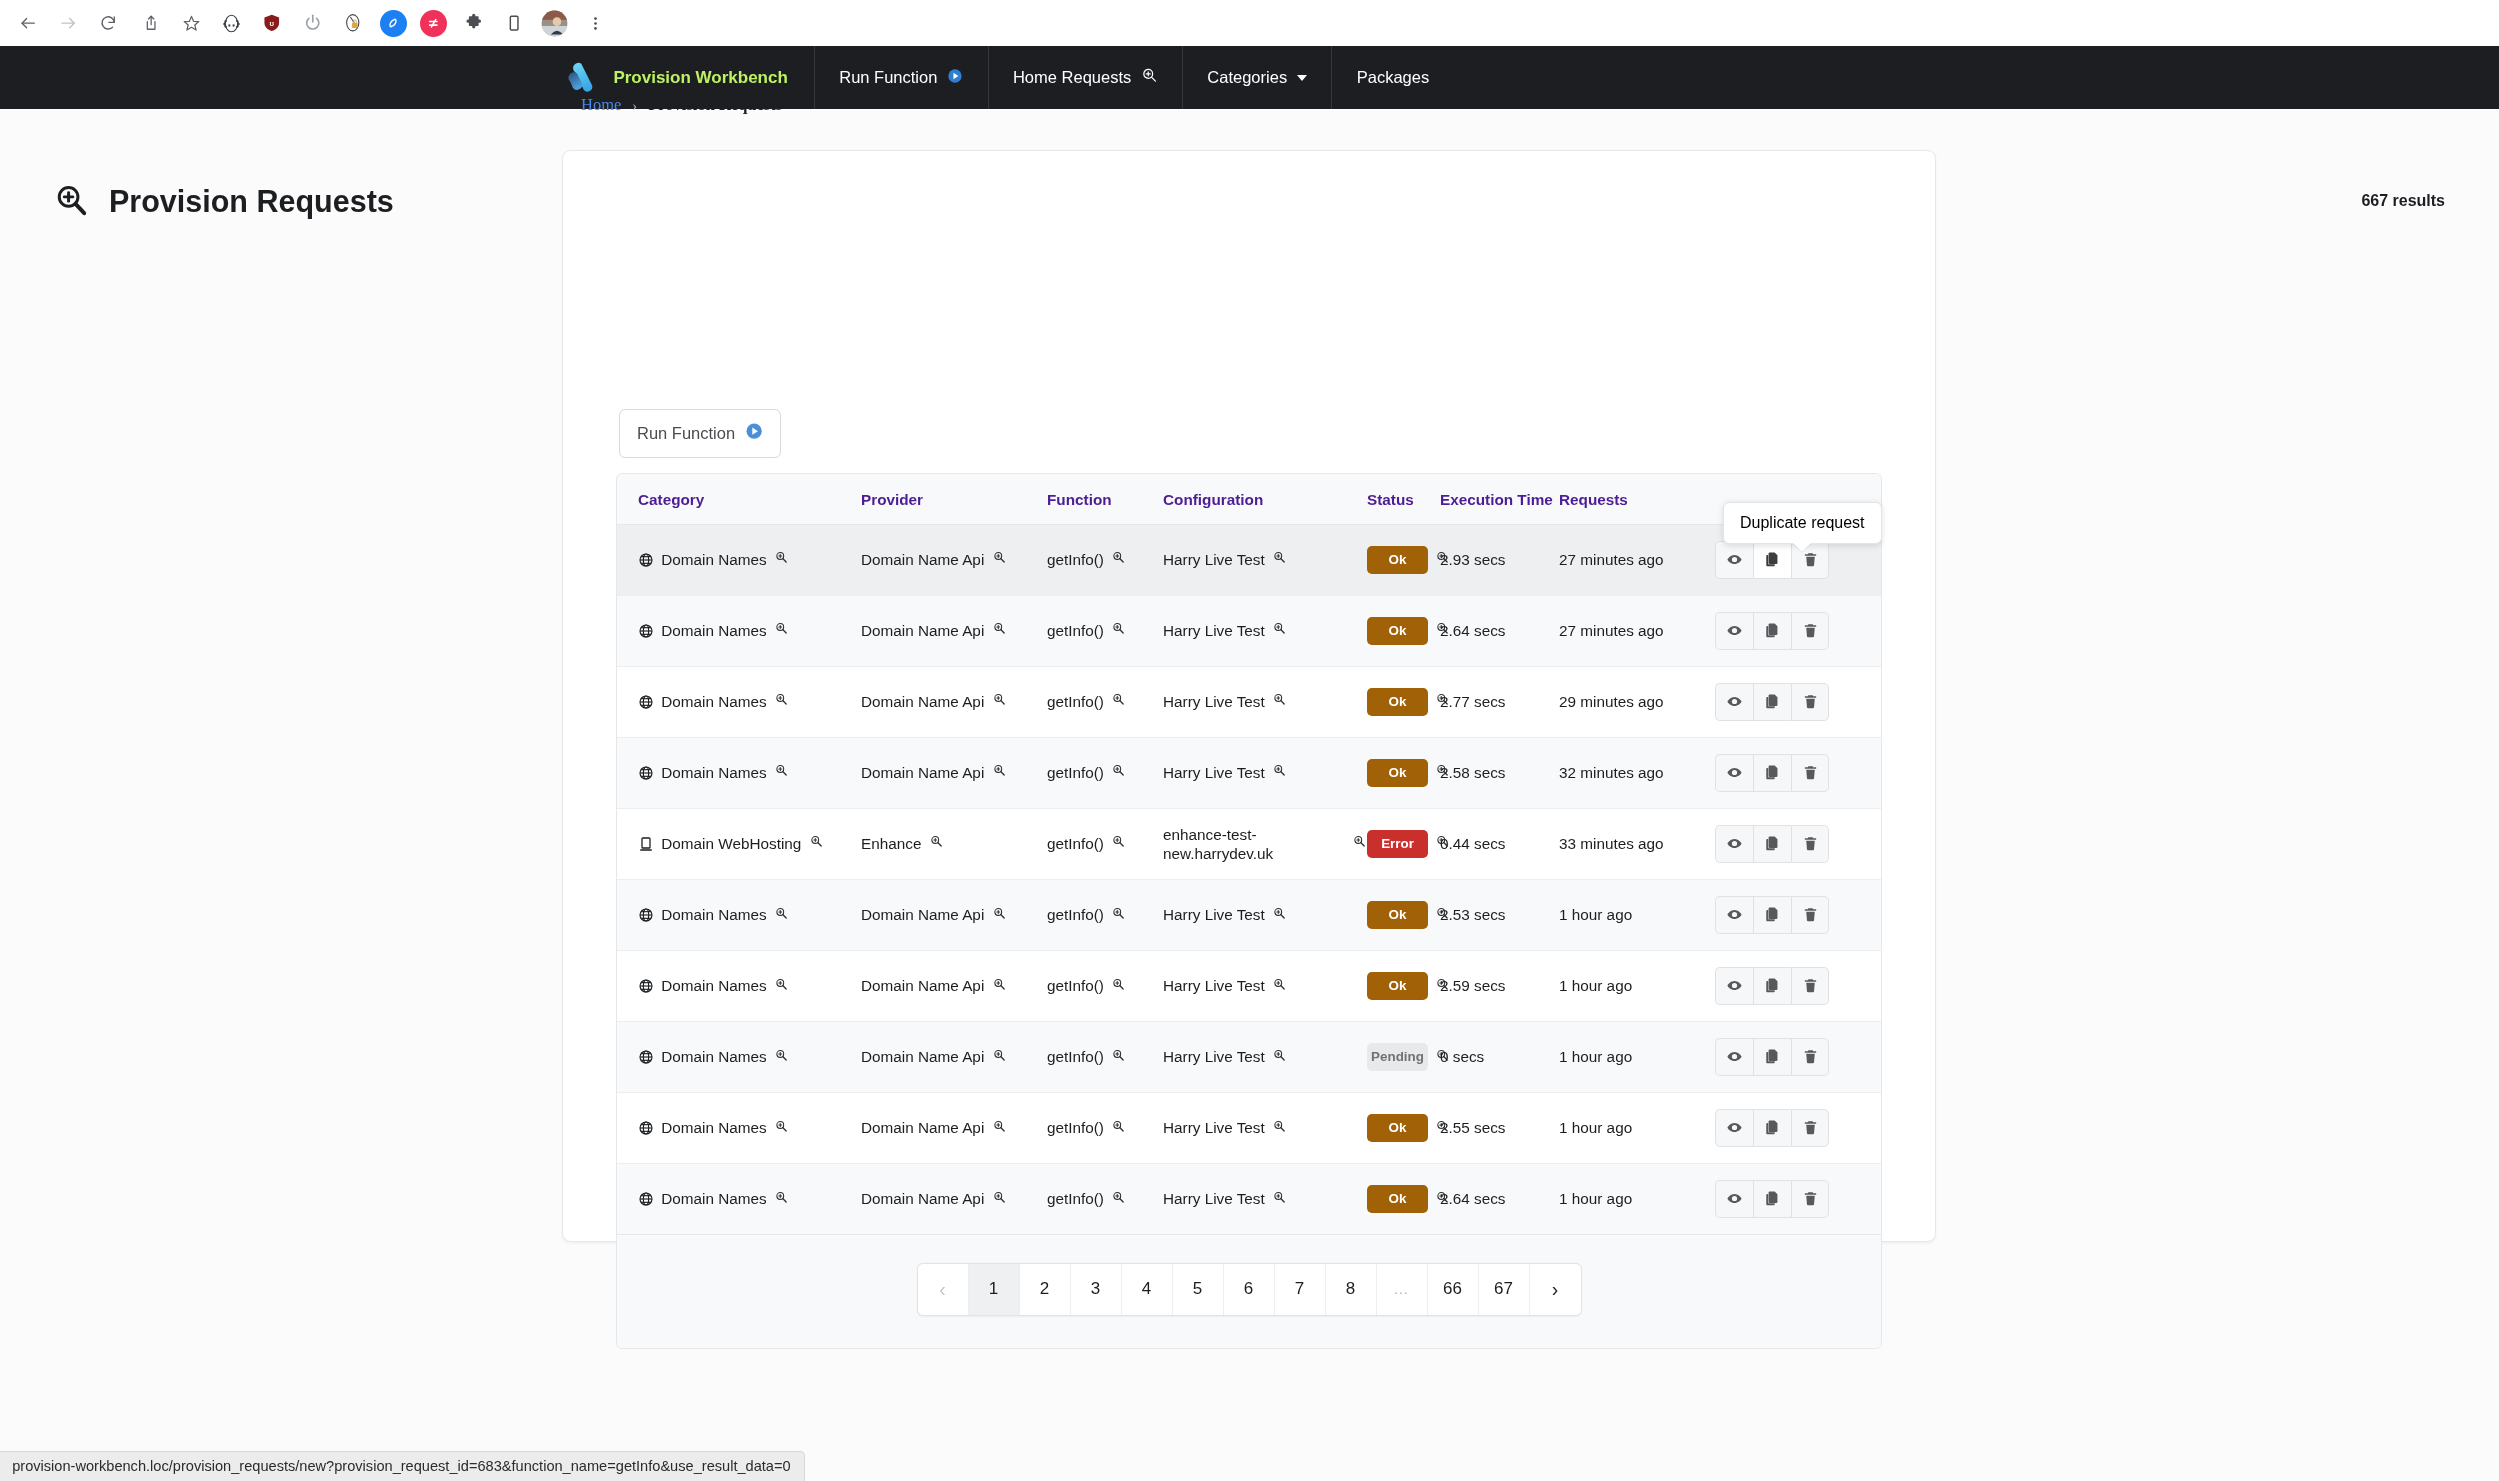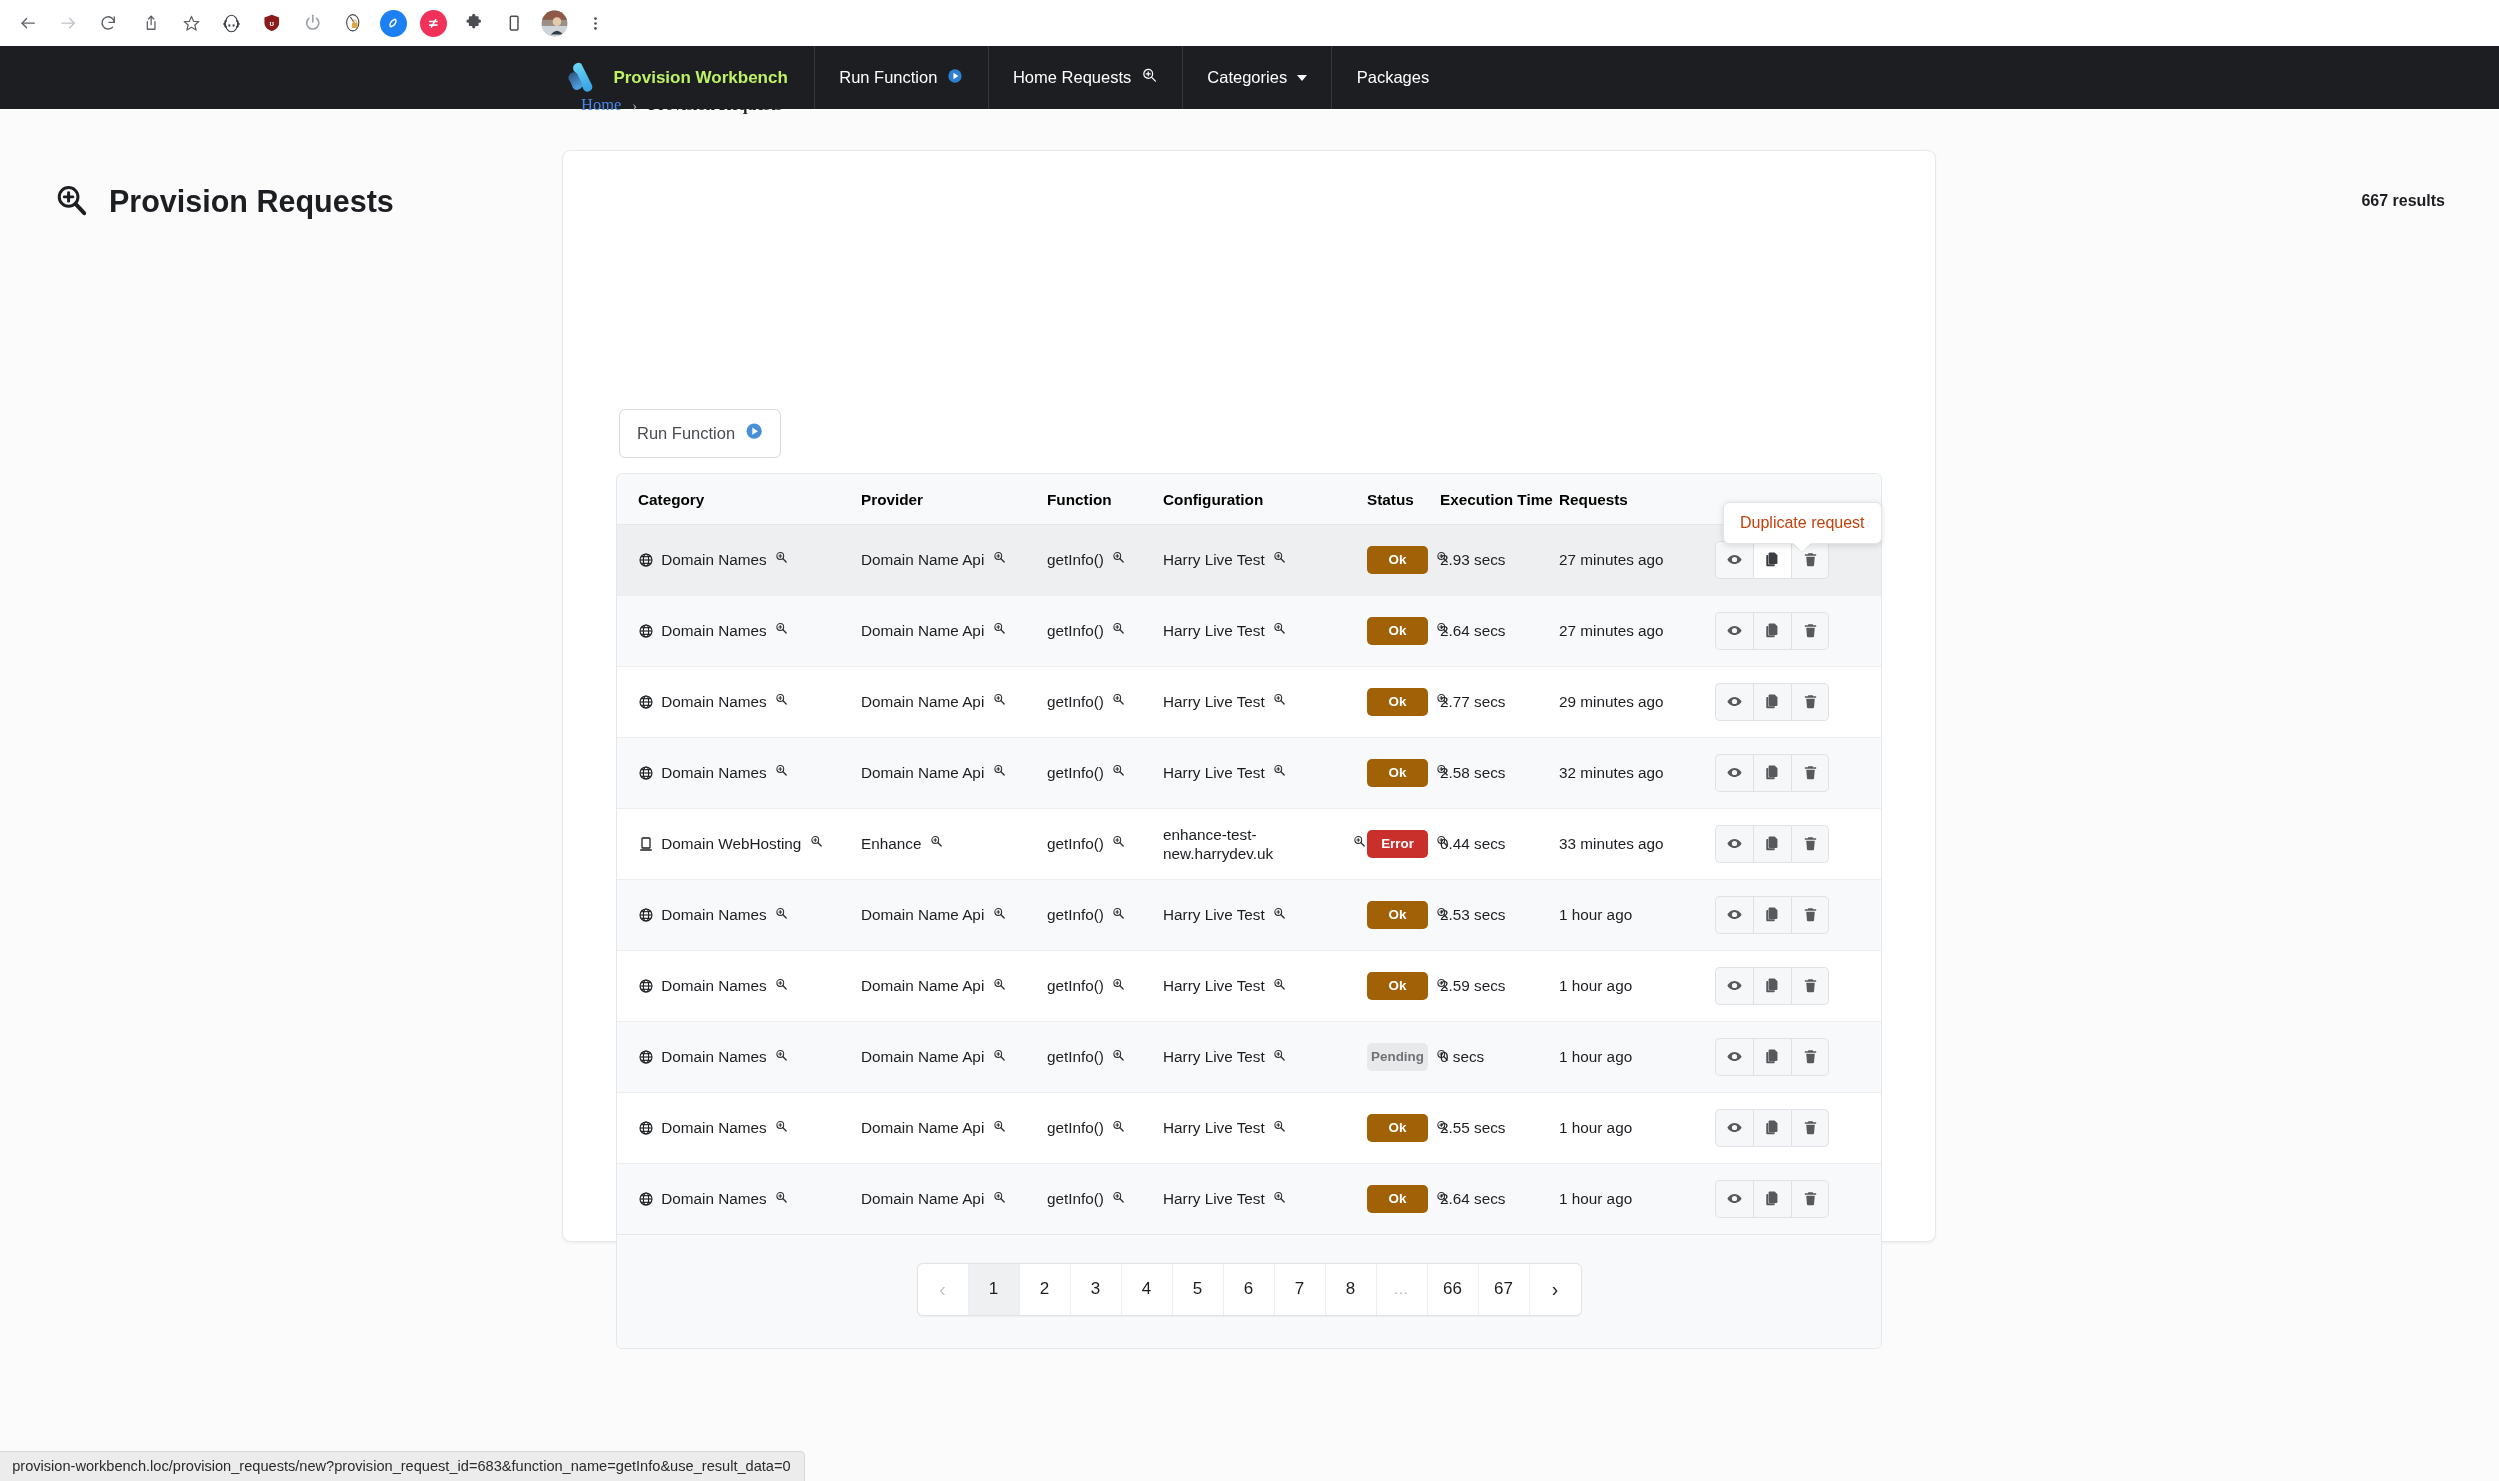--- a/index.html
+++ b/index.html
@@ -126,21 +126,21 @@
   .table-wrap {
     position: absolute; left: 616px; top: 473px;
     width: 1266px;
     border: 0.6px solid #e6e7e9; border-radius: 6.1px;
     background: #f8f9fa;
     overflow: hidden;
   }
   table { width: 100%; border-collapse: collapse; table-layout: fixed; }
   thead th {
     text-align: left; vertical-align: bottom;
-    font-size: 15.3px; font-weight: bold; color: #000000;
+    font-size: 15.3px; font-weight: bold; color: #4c1d95;
     padding: 17px 0 14.6px 0;
     background: #f8f9fa;
     border-bottom: 0.6px solid #e6e7e9;
   }
   thead th:first-child { padding-left: 21px; }
 
   .col-cat   { width: 244px; }
   .col-prov  { width: 186px; }
   .col-fn    { width: 116px; }
   .col-cfg   { width: 204px; }
@@ -211,21 +211,21 @@
   .pg.arrow.dis { color: #c2c4c7; }
   .pg.ellipsis { color: #a9abaf; font-size: 13.4px; letter-spacing: 1.2px; }
 
   
   .tooltip {
     position: absolute; left: 1723px; top: 502px;
     background: #ffffff;
     border: 0.6px solid #e3e4e7;
     border-radius: 6.1px;
     padding: 11px 16px;
-    font-size: 16px; color: #c2410c; white-space: nowrap;
+    font-size: 16px; color: #000000; white-space: nowrap;
     box-shadow: 0 1.8px 6.1px rgba(0,0,0,.12);
   }
   .tt-arrow {
     position: absolute; left: 50%; bottom: -9.2px; transform: translateX(-50%);
     width: 0; height: 0;
     border-left: 9.8px solid transparent;
     border-right: 9.8px solid transparent;
     border-top: 9.2px solid #ffffff;
     filter: drop-shadow(0 1.2px 0.6px rgba(0,0,0,.08));
   }

